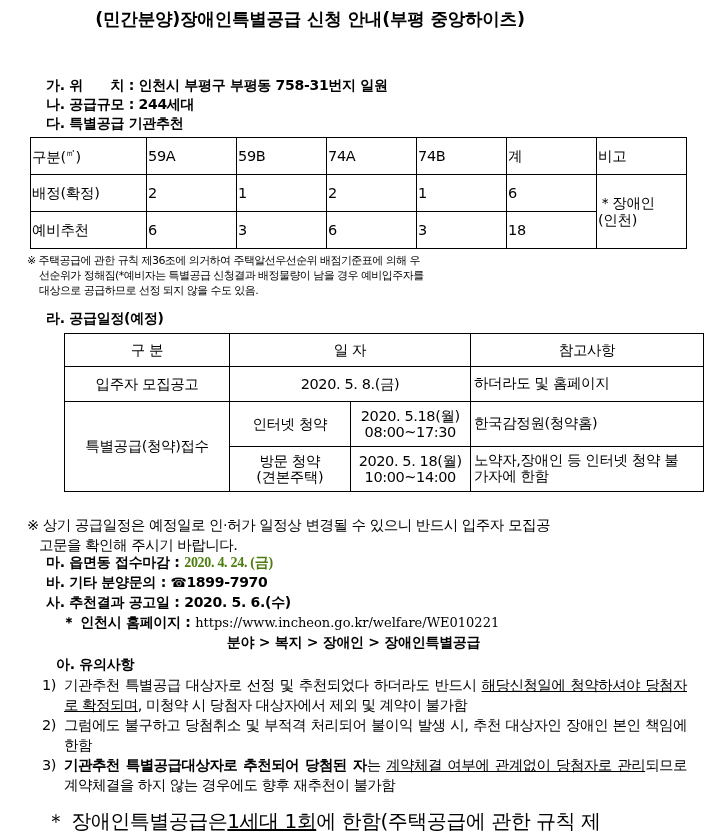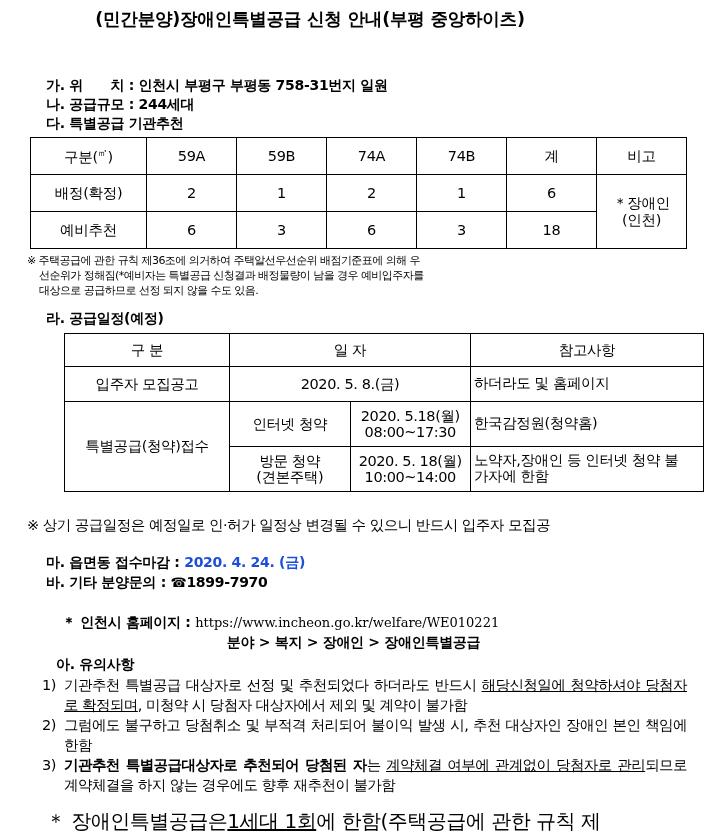--- a/index.html
+++ b/index.html
@@ -32,21 +32,21 @@
     line-height: 1.2;
   }
 
   
   .line {
     line-height: 1.42;
     white-space: pre;
     letter-spacing: -0.3px;
   }
   .b { font-weight: bold; }
-  .blue { color: #1d4ed8; font-weight: bold; }
+  .blue { color: #4d7c0f; font-weight: bold; font-family: Liberation Serif, serif; }
   .ul { text-decoration: underline; }
   .serif-url {
     font-family: "DejaVu Serif", "Liberation Serif", serif;
     font-size: 13px;
     letter-spacing: 0px;
   }
 
   .sec-a { position: absolute; left: 46px;  top: 76px; }
   .sec-b { position: absolute; left: 46px;  top: 95px; }
   .sec-c { position: absolute; left: 46px;  top: 114px; }
@@ -55,21 +55,20 @@
   .table1 {
     position: absolute;
     left: 30px;
     top: 137px;
     width: 615px;
     border-collapse: collapse;
     table-layout: fixed;
   }
   .table1 td {
     border: 1px solid #000;
-    text-align: center;
     vertical-align: middle;
     height: 34px;
     font-size: 14.5px;
     letter-spacing: -0.3px;
   }
   .table1 .c0 { width: 113px; }
   .table1 .c1,
   .table1 .c2,
   .table1 .c3,
   .table1 .c4 { width: 87px; }
@@ -264,26 +263,28 @@
         <td class="lft w4 h-sub tight">
           <div>노약자,장애인 등 인터넷 청약 불</div>
           <div>가자에 한함</div>
         </td>
       </tr>
     </tbody>
   </table>
 
   <div class="note2">
     <span>※ 상기 공급일정은 예정일로 인·허가 일정상 변경될 수 있으니 반드시 입주자 모집공</span>
+    <span class="ind">고문을 확인해 주시기 바랍니다.</span>
   </div>
 
   <div class="line b sec-e"><span>마. 읍면동 접수마감 : </span><span class="blue">2020. 4. 24. (금)</span></div>
 
   <div class="line b sec-f"><span>바. 기타 분양문의 : </span><span class="phone-ico">☎</span><span>1899-7970</span></div>
 
+  <div class="line b sec-g">사. 추천결과 공고일 : 2020. 5. 6.(수)</div>
   <div class="line sec-url"><span class="b">＊ 인천시 홈페이지 : </span><span class="serif-url">https://www.incheon.go.kr/welfare/WE010221</span></div>
   <div class="line b sec-bc">분야 &gt; 복지 &gt; 장애인 &gt; 장애인특별공급</div>
 
   <div class="line b sec-h">아. 유의사항</div>
 
   <div class="notice">
 
     <div class="notice-item">
       <span class="notice-num">1)</span>
       <span class="notice-body"><span>기관추천 특별공급 대상자로 선정 및 추천되었다 하더라도 반드시 </span><span class="ul">해당신청일에 청약하셔야 당첨자로 확정되며</span><span>, 미청약 시 당첨자 대상자에서 제외 및 계약이 불가함</span></span>

